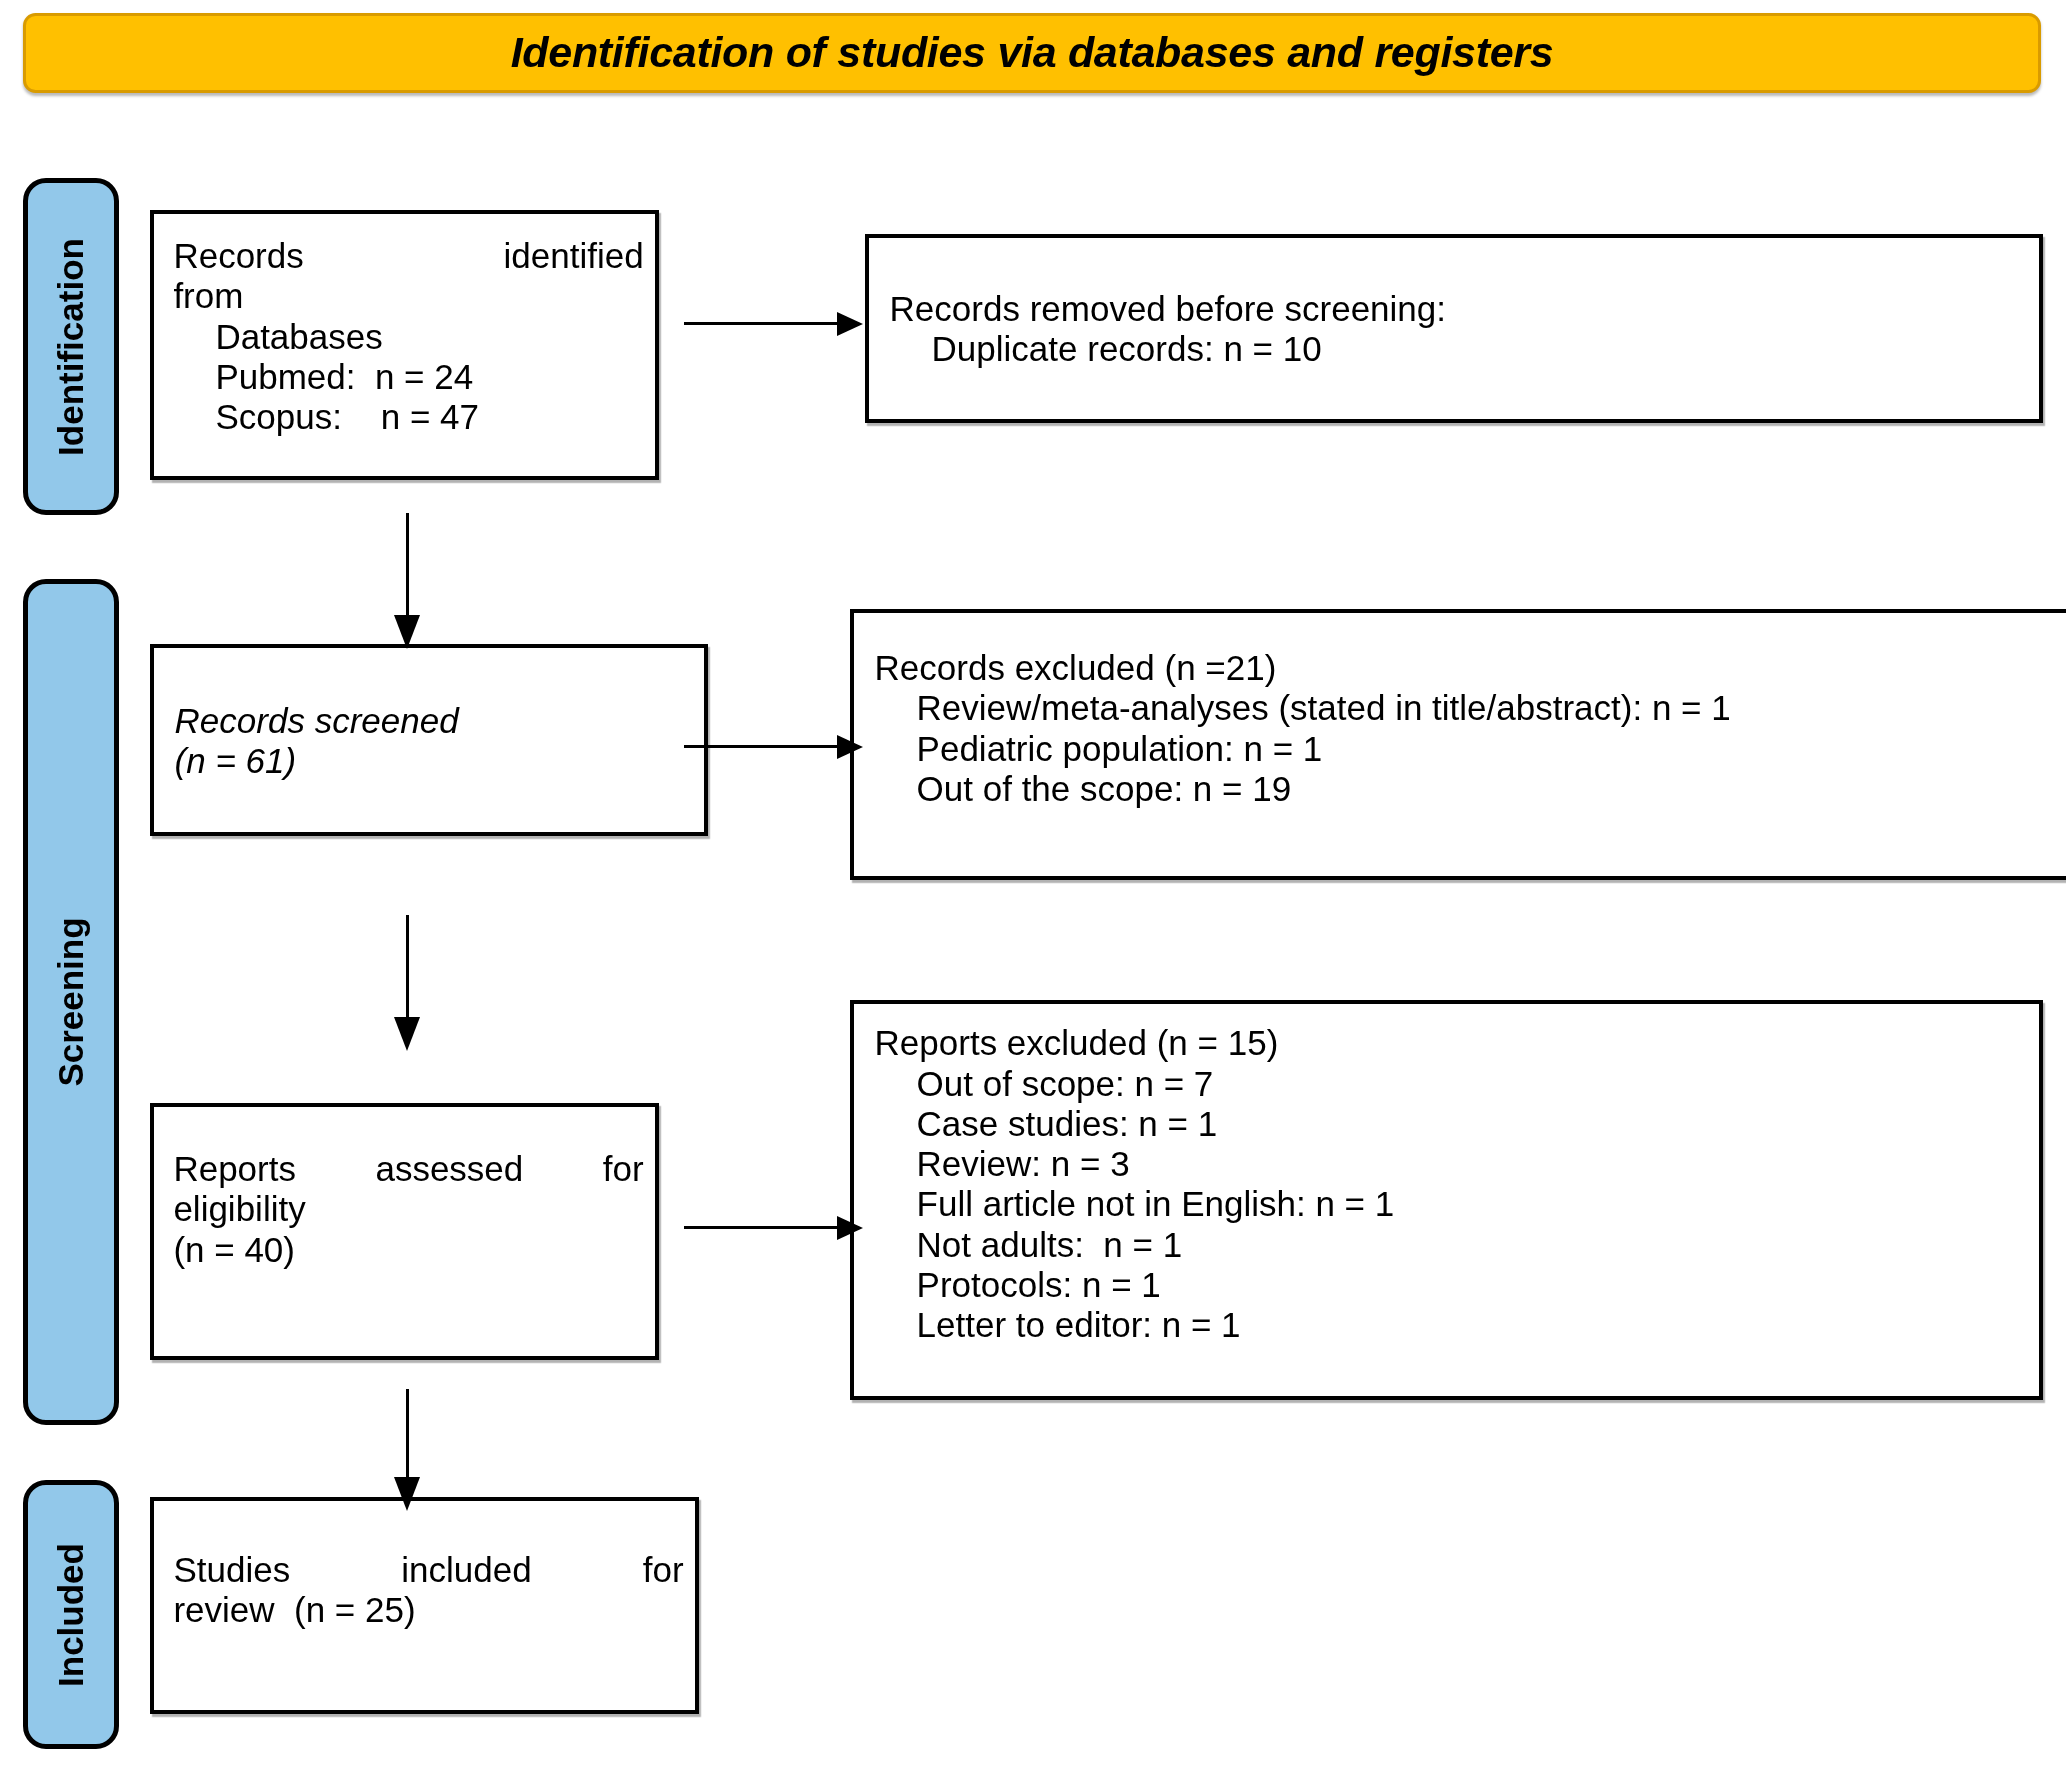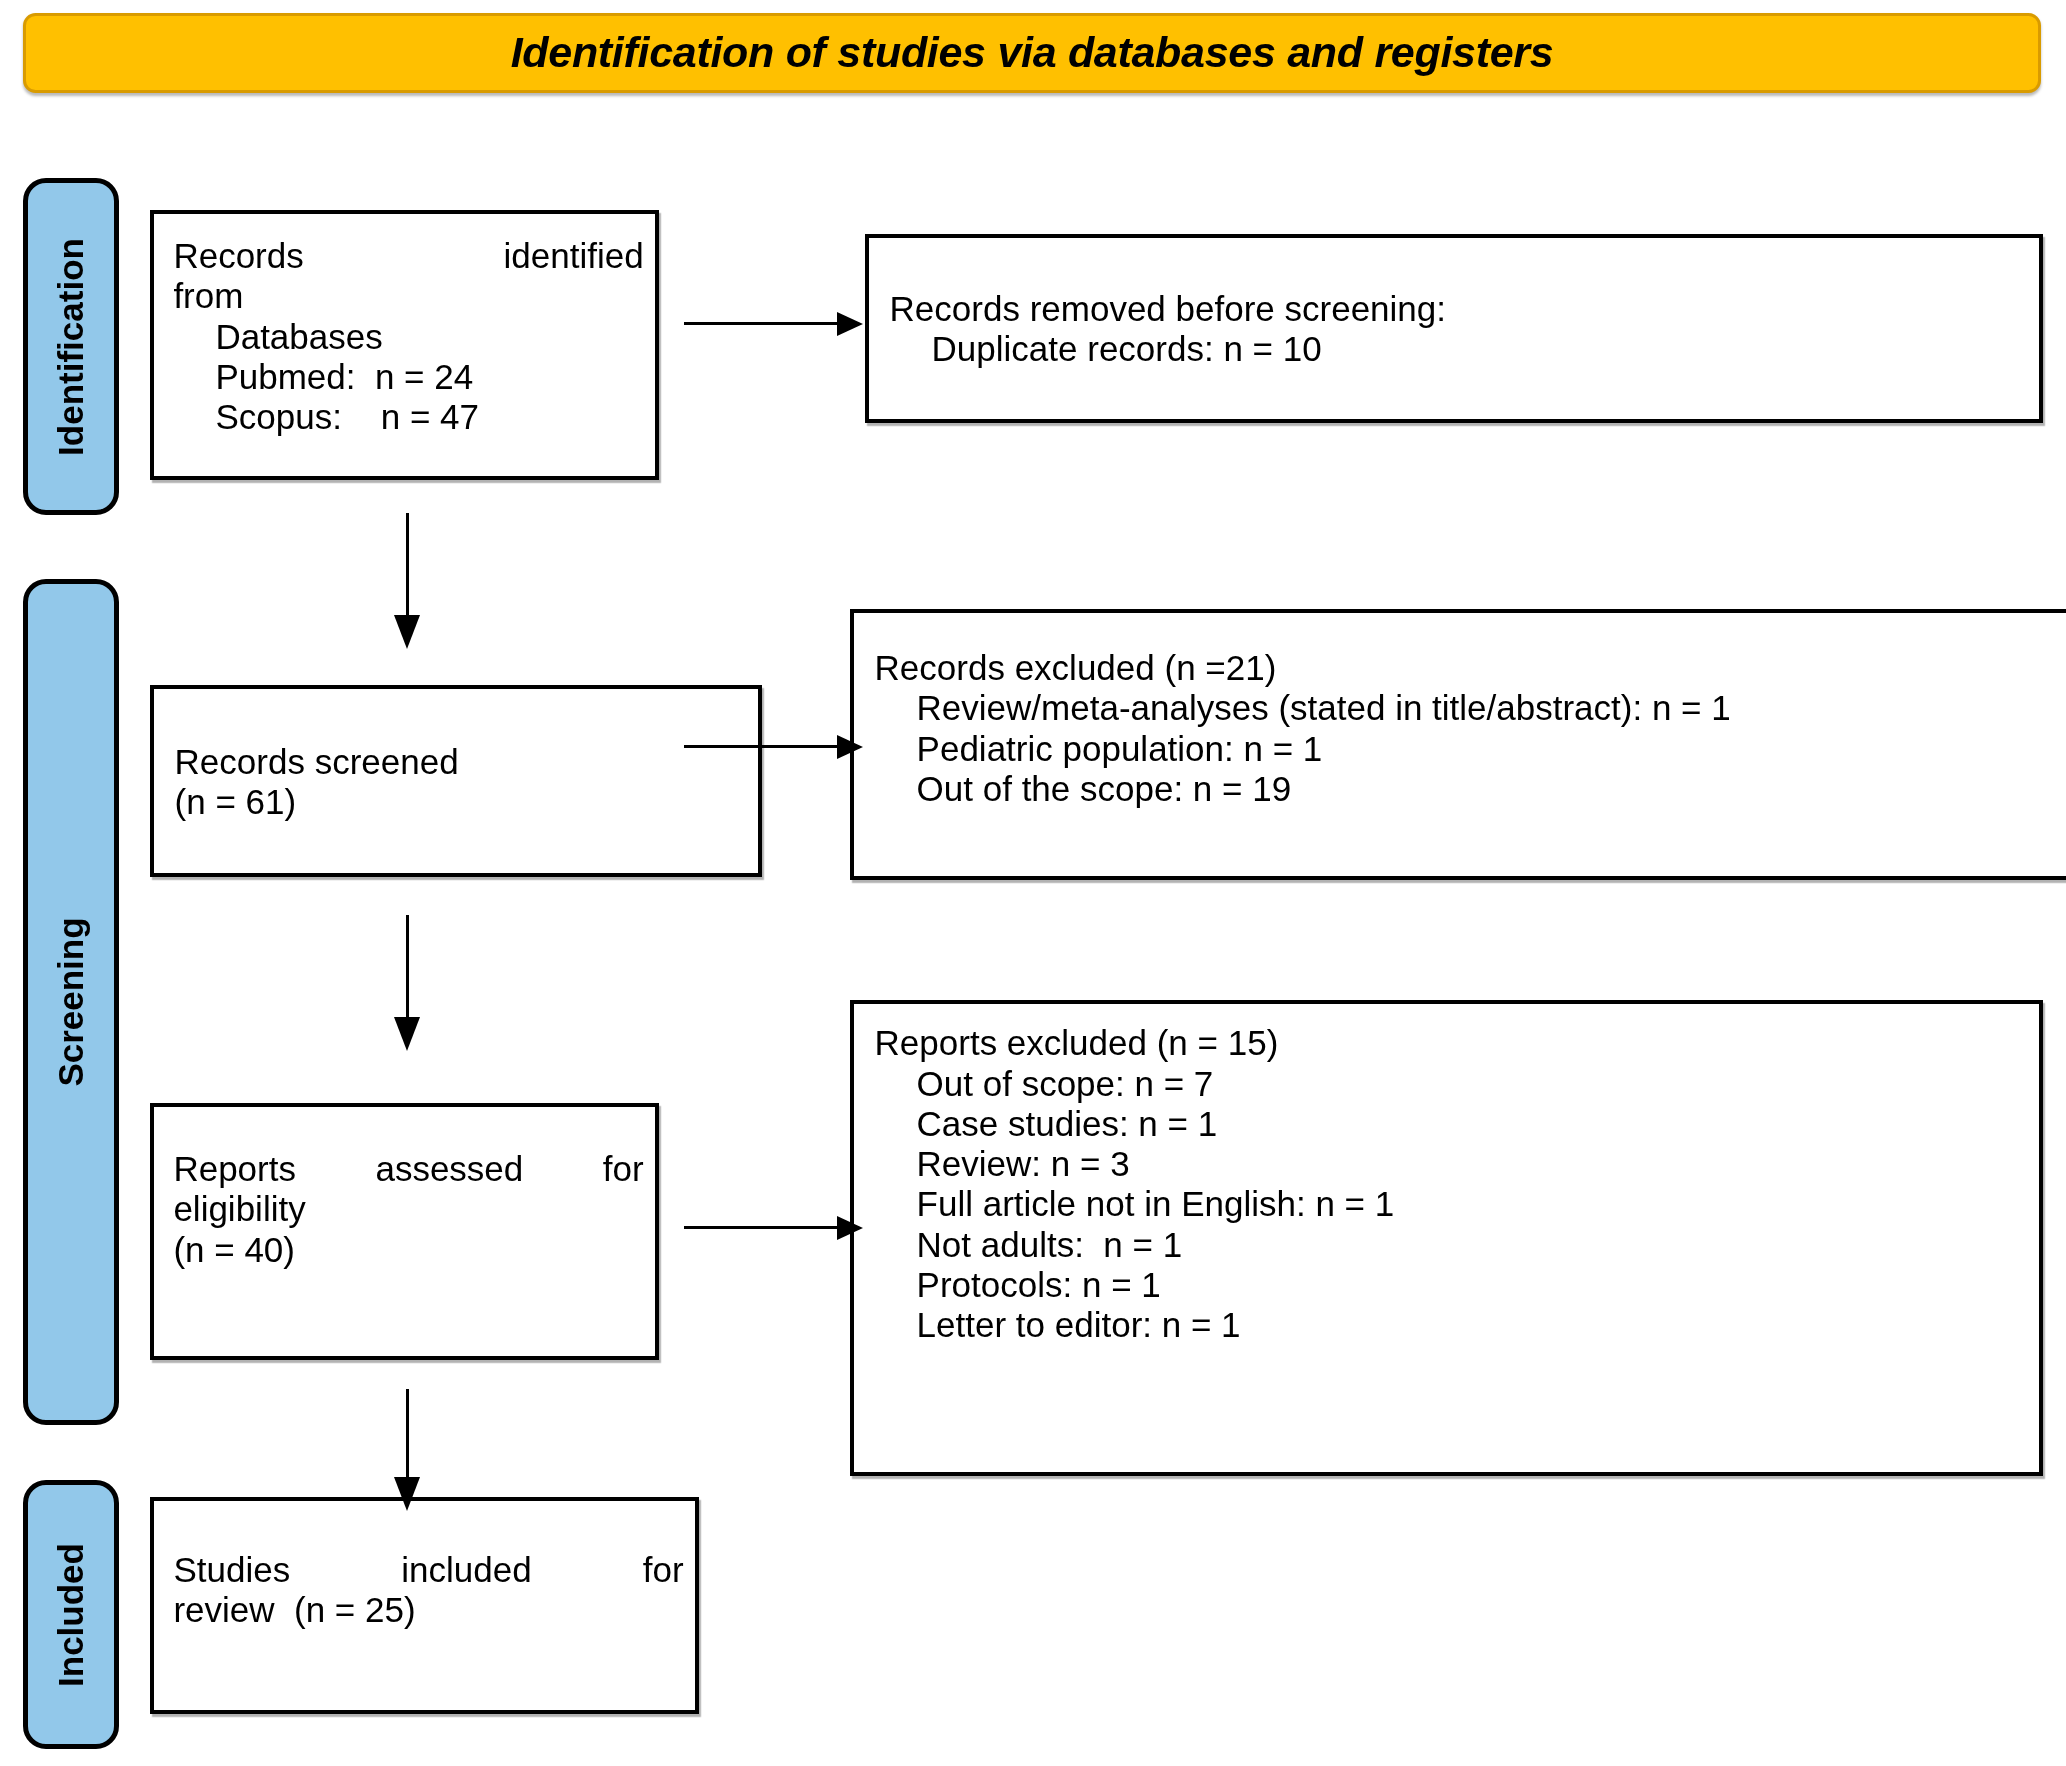--- a/index.html
+++ b/index.html
@@ -93,30 +93,30 @@
   }
   .flow-box .line.indent1 { padding-left: 42px; }
 
   
   #box-identified      { left: 150px;  top: 210px;  width: 509px;  height: 270px; }
   #box-identified .box-inner { top: 22px; left: 19.4px; right: 11.4px; }
 
   #box-removed         { left: 865px; top: 234px;  width: 1178px; height: 189px; }
   #box-removed .box-inner { top: 51px; }
 
-  #box-screened        { left: 150px;  top: 685px; width: 612px;  height: 192px; }
+  #box-screened        { left: 150px;  top: 644px; width: 558px;  height: 192px; font-style: italic; }
   #box-screened .box-inner { top: 53px; }
 
   #box-rec-excluded    { left: 850px; top: 609px; width: 1440px; height: 271px; }
   #box-rec-excluded .box-inner { top: 35px; }
 
   #box-assessed        { left: 150px;  top: 1103px; width: 509px;  height: 257px; }
   #box-assessed .box-inner { top: 42px; left: 19.4px; right: 11.4px; }
 
-  #box-rep-excluded    { left: 850px; top: 1000px; width: 1193px; height: 476px; }
+  #box-rep-excluded    { left: 850px; top: 1000px; width: 1193px; height: 400px; }
   #box-rep-excluded .box-inner { top: 19.4px; }
 
   #box-included        { left: 150px;  top: 1497px; width: 549px;  height: 217px; }
   #box-included .box-inner { top: 49px; left: 19.4px; right: 11.4px; }
 
   
   .conn { position: absolute; }
   .conn .shaft-h {
     position: absolute;
     left: 0; top: 0;

